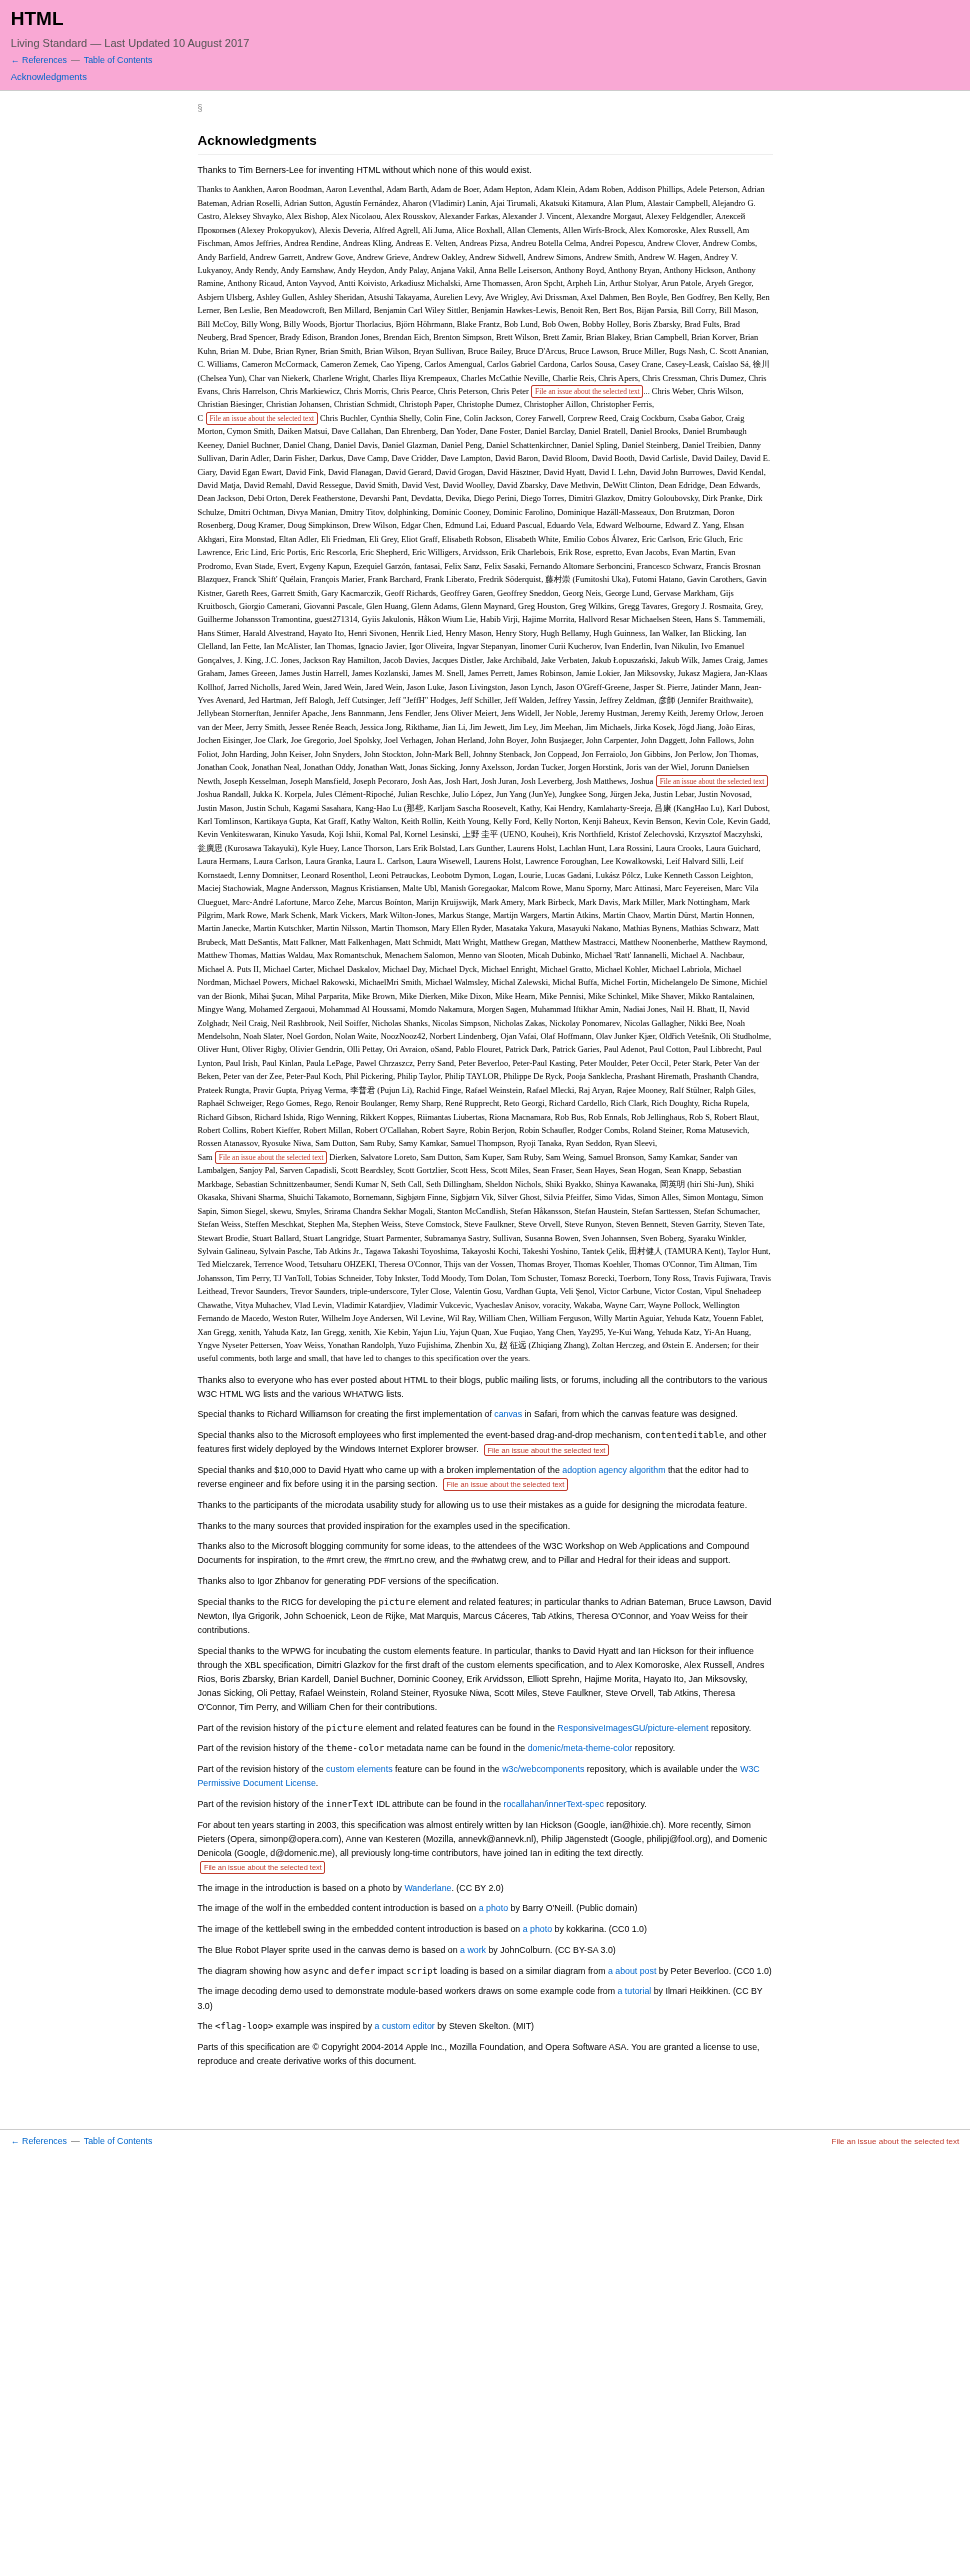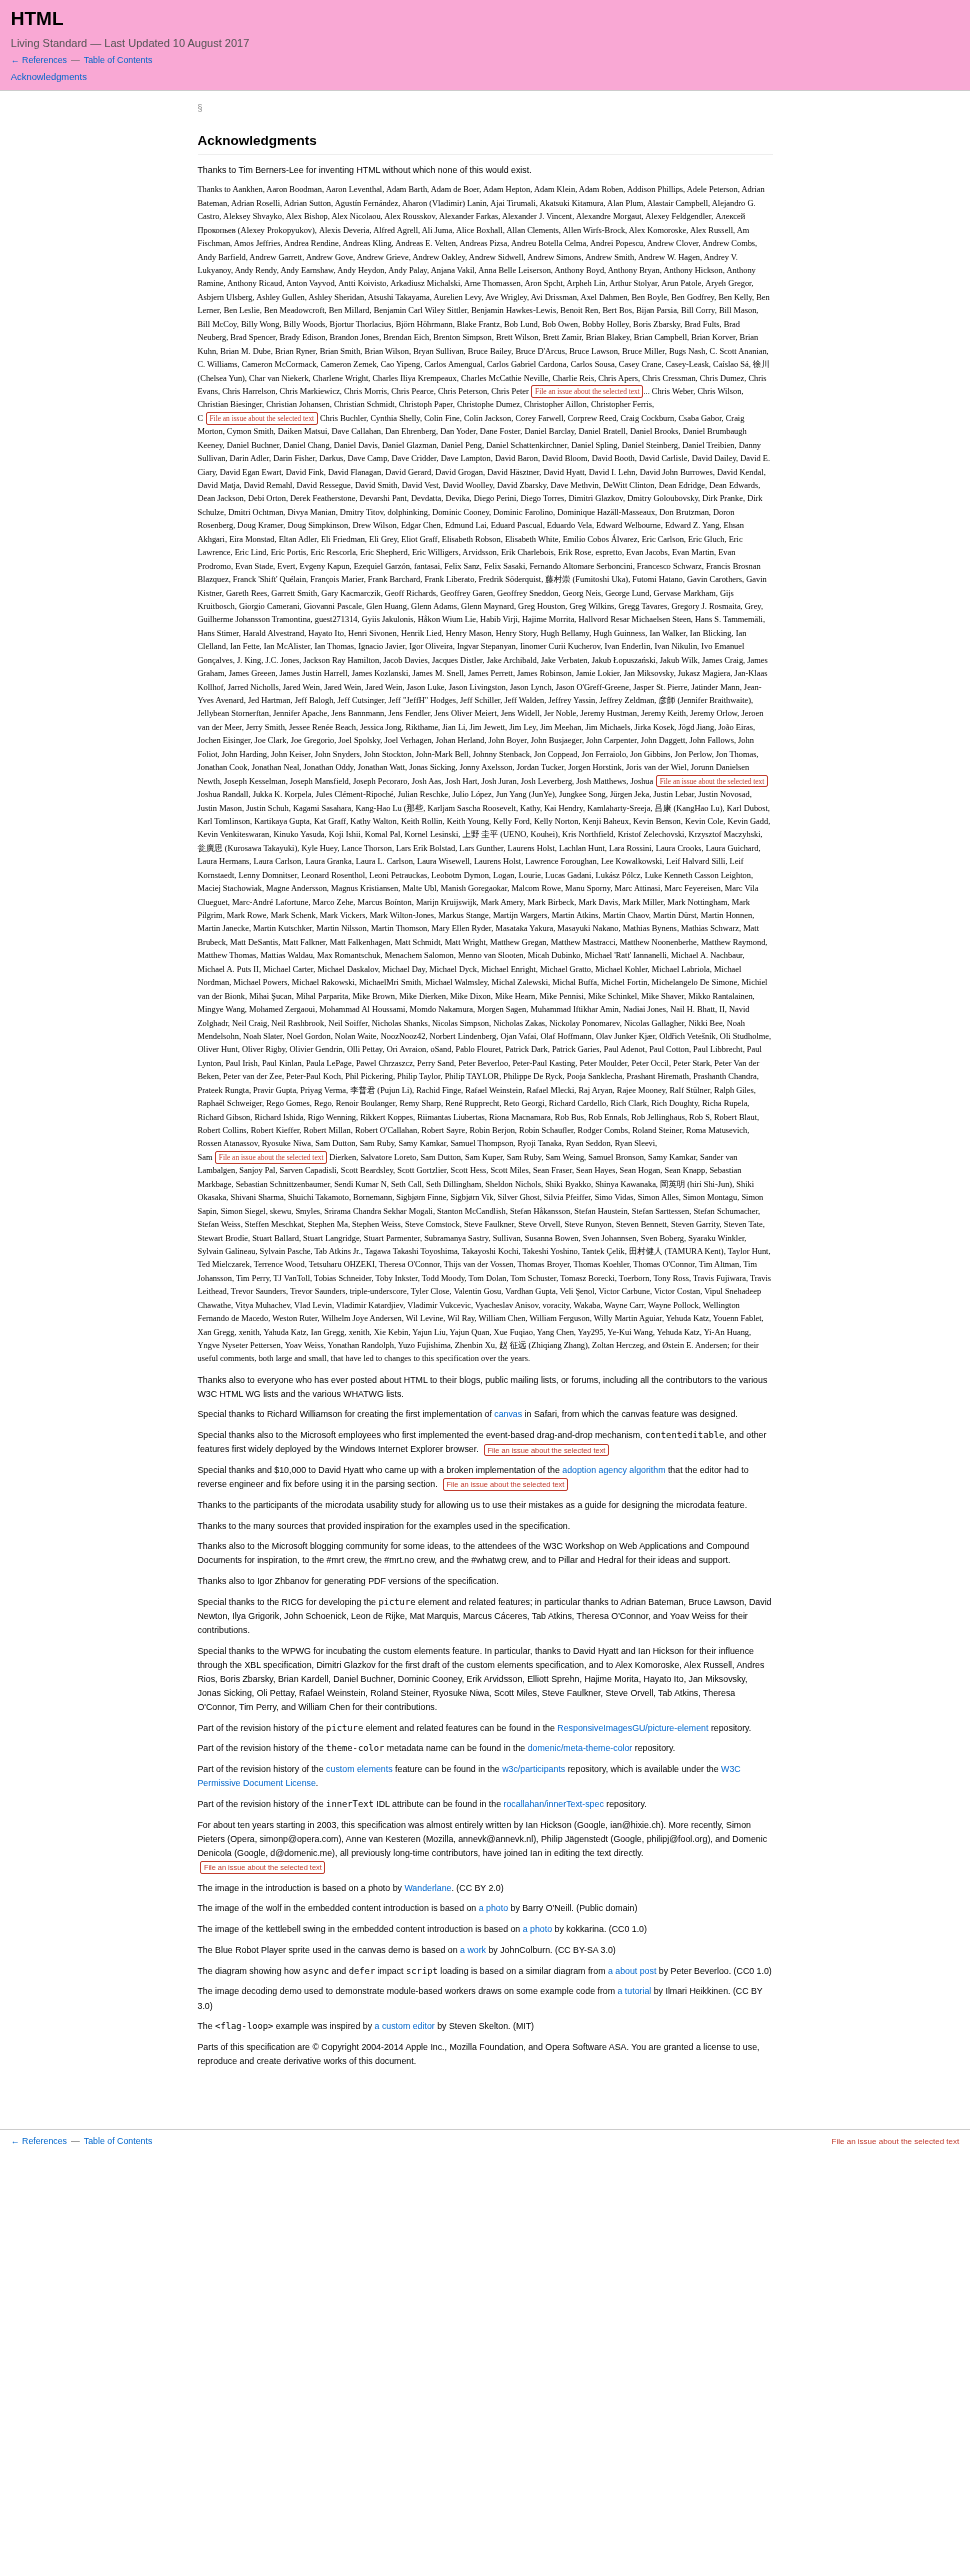--- a/index.html
+++ b/index.html
@@ -259,21 +259,21 @@
 
   <p>
     Part of the revision history of the <code>picture</code> element and related features can be found in the <a href="#">ResponsiveImagesGU/picture-element</a> repository.
   </p>
 
   <p>
     Part of the revision history of the <code>theme-color</code> metadata name can be found in the <a href="#">domenic/meta-theme-color</a> repository.
   </p>
 
   <p>
-    Part of the revision history of the <a href="#">custom elements</a> feature can be found in the <a href="#">w3c/participants</a> repository, which is available under the <a href="#">W3C Permissive Document License</a>.
+    Part of the revision history of the <a href="#">custom elements</a> feature can be found in the <a href="#">w3c/webcomponents</a> repository, which is available under the <a href="#">W3C Permissive Document License</a>.
   </p>
 
   <p>
     Part of the revision history of the <code>innerText</code> IDL attribute can be found in the <a href="#">rocallahan/innerText-spec</a> repository.
   </p>
 
   <p>
     For about ten years starting in 2003, this specification was almost entirely written by Ian Hickson (Google, ian@hixie.ch). More recently, Simon Pieters (Opera, simonp@opera.com), Anne van Kesteren (Mozilla, annevk@annevk.nl), Philip Jägenstedt (Google, philipj@fool.org), and Domenic Denicola (Google, d@domenic.me), all previously long-time contributors, have joined Ian in editing the text directly.
     <span class="inline-issue">File an issue about the selected text</span>
   </p>

